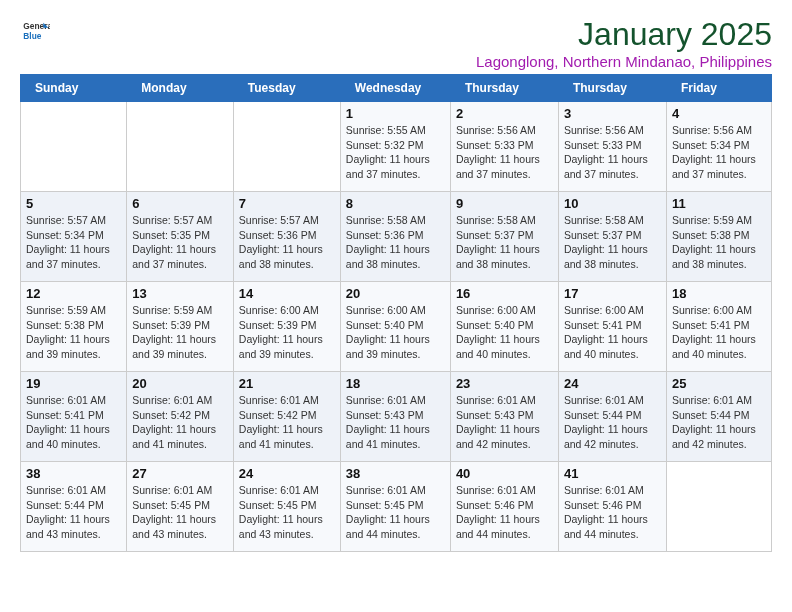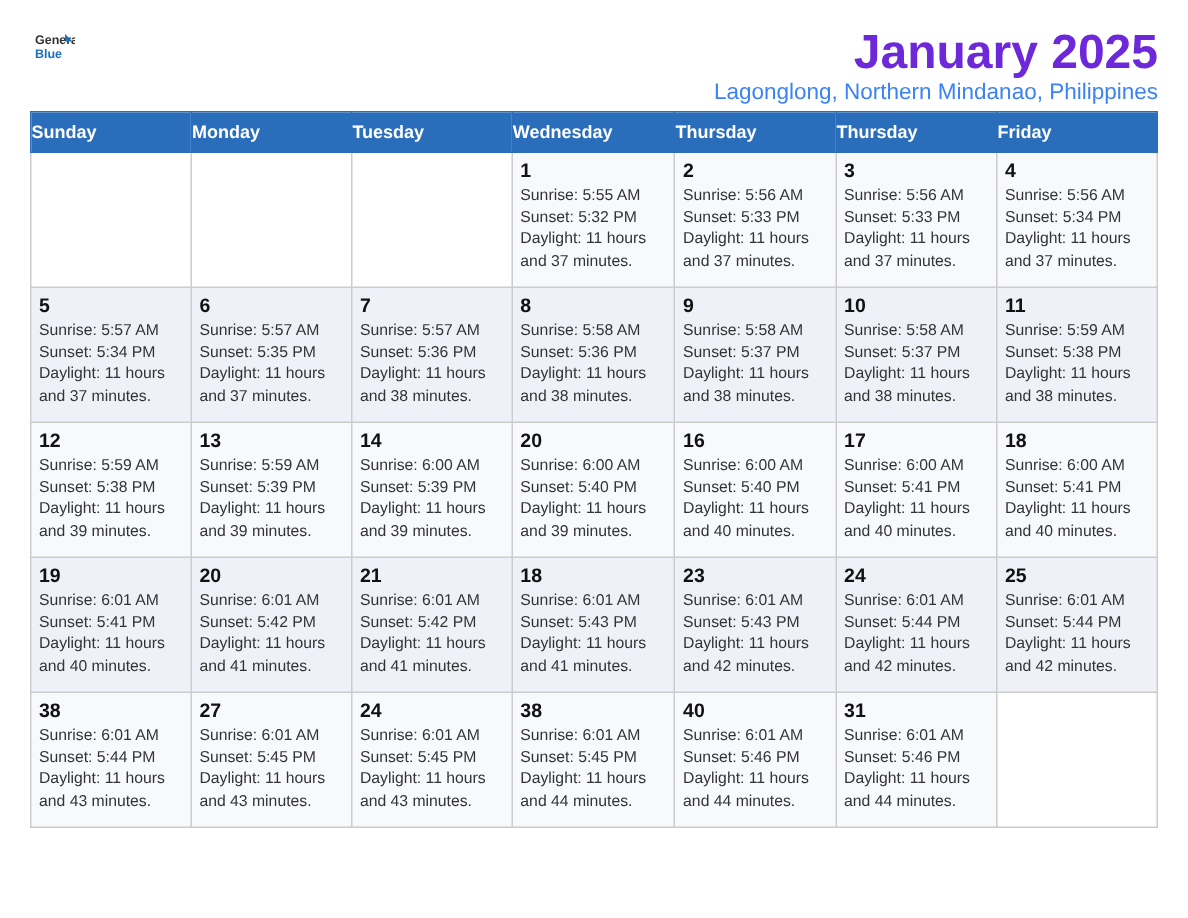--- a/index.html
+++ b/index.html
@@ -26,39 +26,39 @@
     }
     .logo-icon {
       width: 30px;
       height: 30px;
     }
     .title-block {
       text-align: right;
     }
     .main-title {
       font-size: 32px;
-      font-weight: bold;
-      color: #6d28d9;
+      font-weight: normal;
+      color: #14532d;
     }
     .subtitle {
       font-size: 15px;
-      color: #3b82f6;
+      color: #a21caf;
     }
     .calendar {
       width: 100%;
       border-collapse: collapse;
       border: 1px solid #ccc;
       font-size: 11px;
     }
     .calendar thead tr th {
       background: #2a6ebb;
       color: #fff;
       font-weight: bold;
       font-size: 12px;
-      padding: 6px 0;
+      padding: 6px 14px;
       border: 1px solid #2a6ebb;
       text-align: left;
     }
     .calendar tbody tr td {
       vertical-align: top;
       padding: 4px 5px;
       border: 1px solid #ccc;
       width: 113px;
       min-height: 80px;
       height: 90px;
@@ -241,20 +241,20 @@
           </td>
           <td>
             <div class="day-num">38</div>
             <div class="day-info">Sunrise: 6:01 AM<br>Sunset: 5:45 PM<br>Daylight: 11 hours<br>and 44 minutes.</div>
           </td>
           <td>
             <div class="day-num">40</div>
             <div class="day-info">Sunrise: 6:01 AM<br>Sunset: 5:46 PM<br>Daylight: 11 hours<br>and 44 minutes.</div>
           </td>
           <td>
-            <div class="day-num">31</div>
+            <div class="day-num">41</div>
             <div class="day-info">Sunrise: 6:01 AM<br>Sunset: 5:46 PM<br>Daylight: 11 hours<br>and 44 minutes.</div>
           </td>
           <td class="empty-cell"></td>
         </tr>
       </tbody>
   </table>
 </div>
 
 </body></html>

